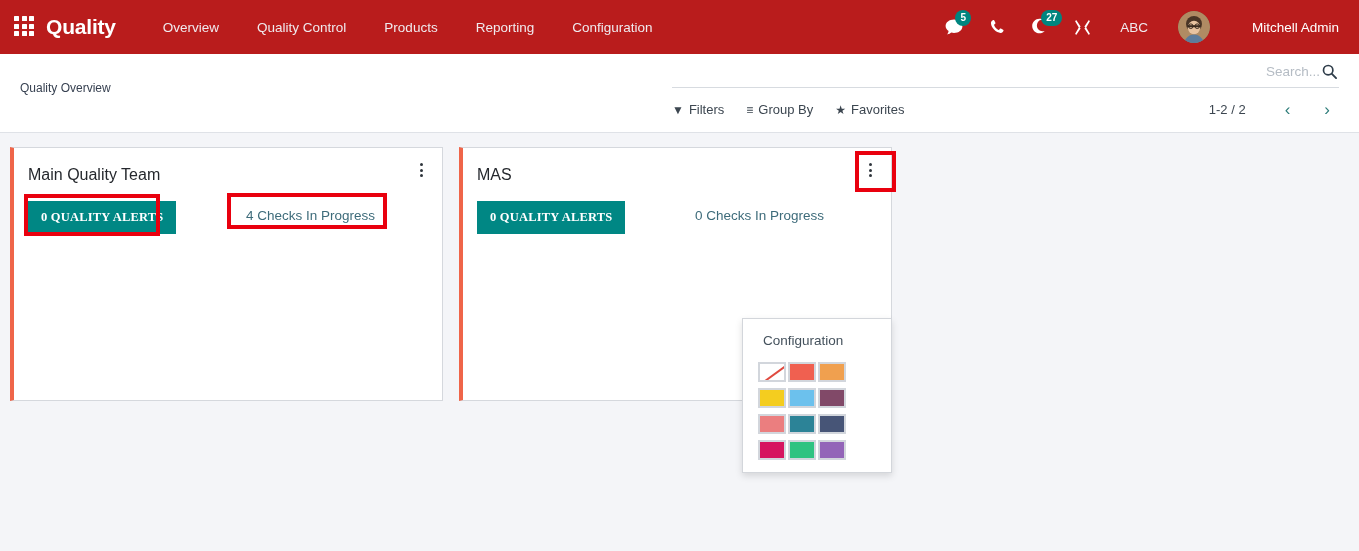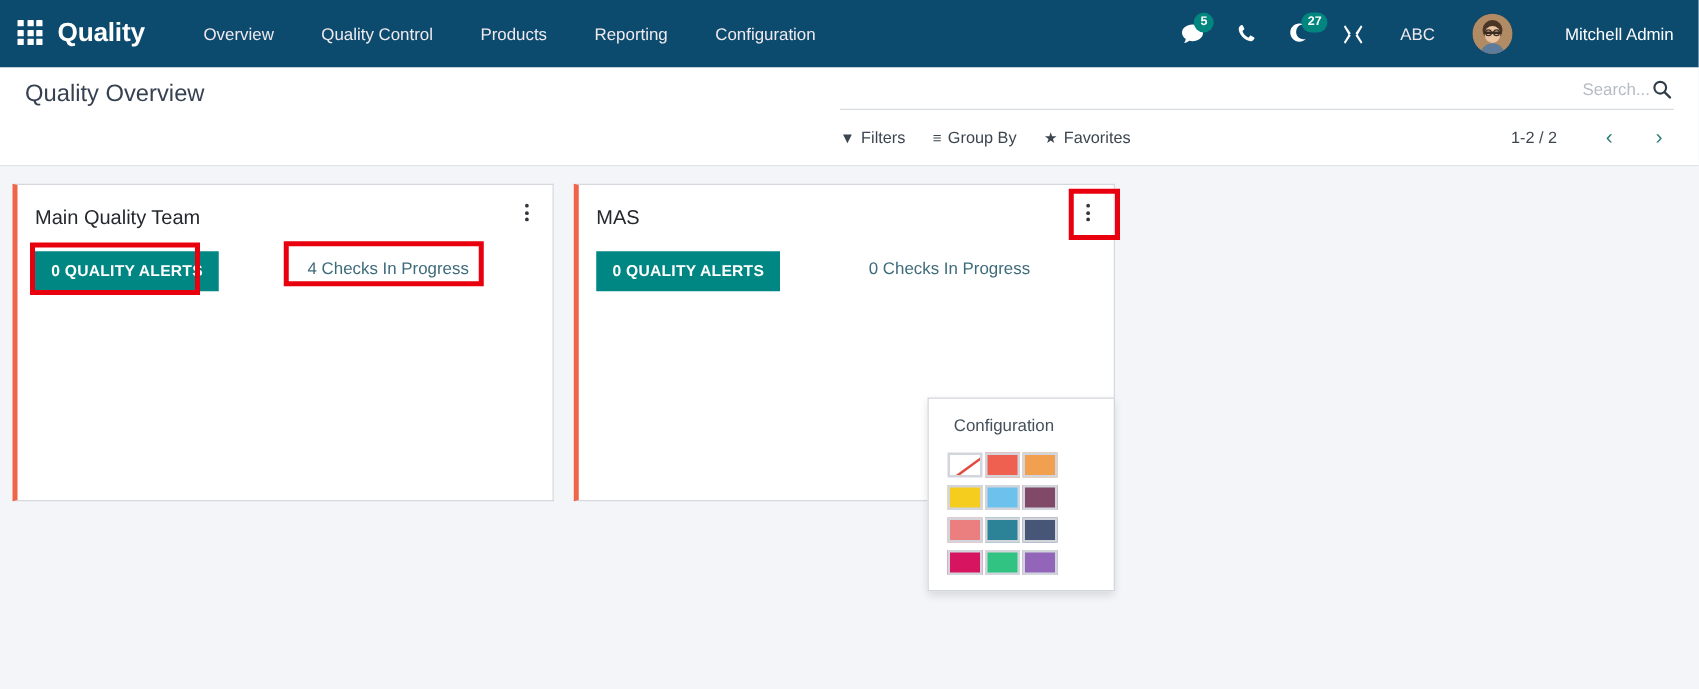--- a/index.html
+++ b/index.html
@@ -9,21 +9,21 @@
     overflow: hidden;
     background: #f4f5f8;
     font-family: "Liberation Sans", sans-serif;
     -webkit-font-smoothing: antialiased;
   }
 
   
   .navbar {
     position: relative;
     height: 54px;
-    background: #0c4a6e;
+    background: #b91c1c;
     display: flex;
     align-items: center;
     padding: 0 14px 0 8px;
     color: #ffffff;
   }
   .apps-grid {
     width: 22px; height: 22px;
     display: grid;
     grid-template-columns: repeat(3, 5px);
     grid-template-rows: repeat(3, 5px);
@@ -111,24 +111,24 @@
   
   .control-panel {
     background: #ffffff;
     border-bottom: 1px solid #dfe2e7;
     padding: 0 20px;
     position: relative;
     height: 79px;
   }
   .cp-row1 { display: flex; align-items: flex-start; }
   .page-title {
-    font-size: 19px;
+    font-size: 12px;
     color: #374151;
     font-weight: 400;
-    padding-top: 11px;
+    padding-top: 27px;
     white-space: nowrap;
   }
   .search-area {
     position: absolute;
     left: 672px;
     right: 20px;
     top: 8px;
   }
   .searchview {
     display: flex;
@@ -227,21 +227,21 @@
   .k-right { padding-top: 5px; }
   .alerts-btn {
     background: #008784;
     color: #ffffff;
     border: 0;
     font-size: 12.5px;
     font-weight: 700;
     letter-spacing: 0.2px;
     padding: 9px 13px;
     cursor: pointer;
-    font-family: Liberation Sans, sans-serif;
+    font-family: Liberation Serif, serif;
     white-space: nowrap;
   }
   .checks-link {
     font-size: 13.5px;
     color: #3d6b7a;
     cursor: pointer;
     white-space: nowrap;
   }
 
   

